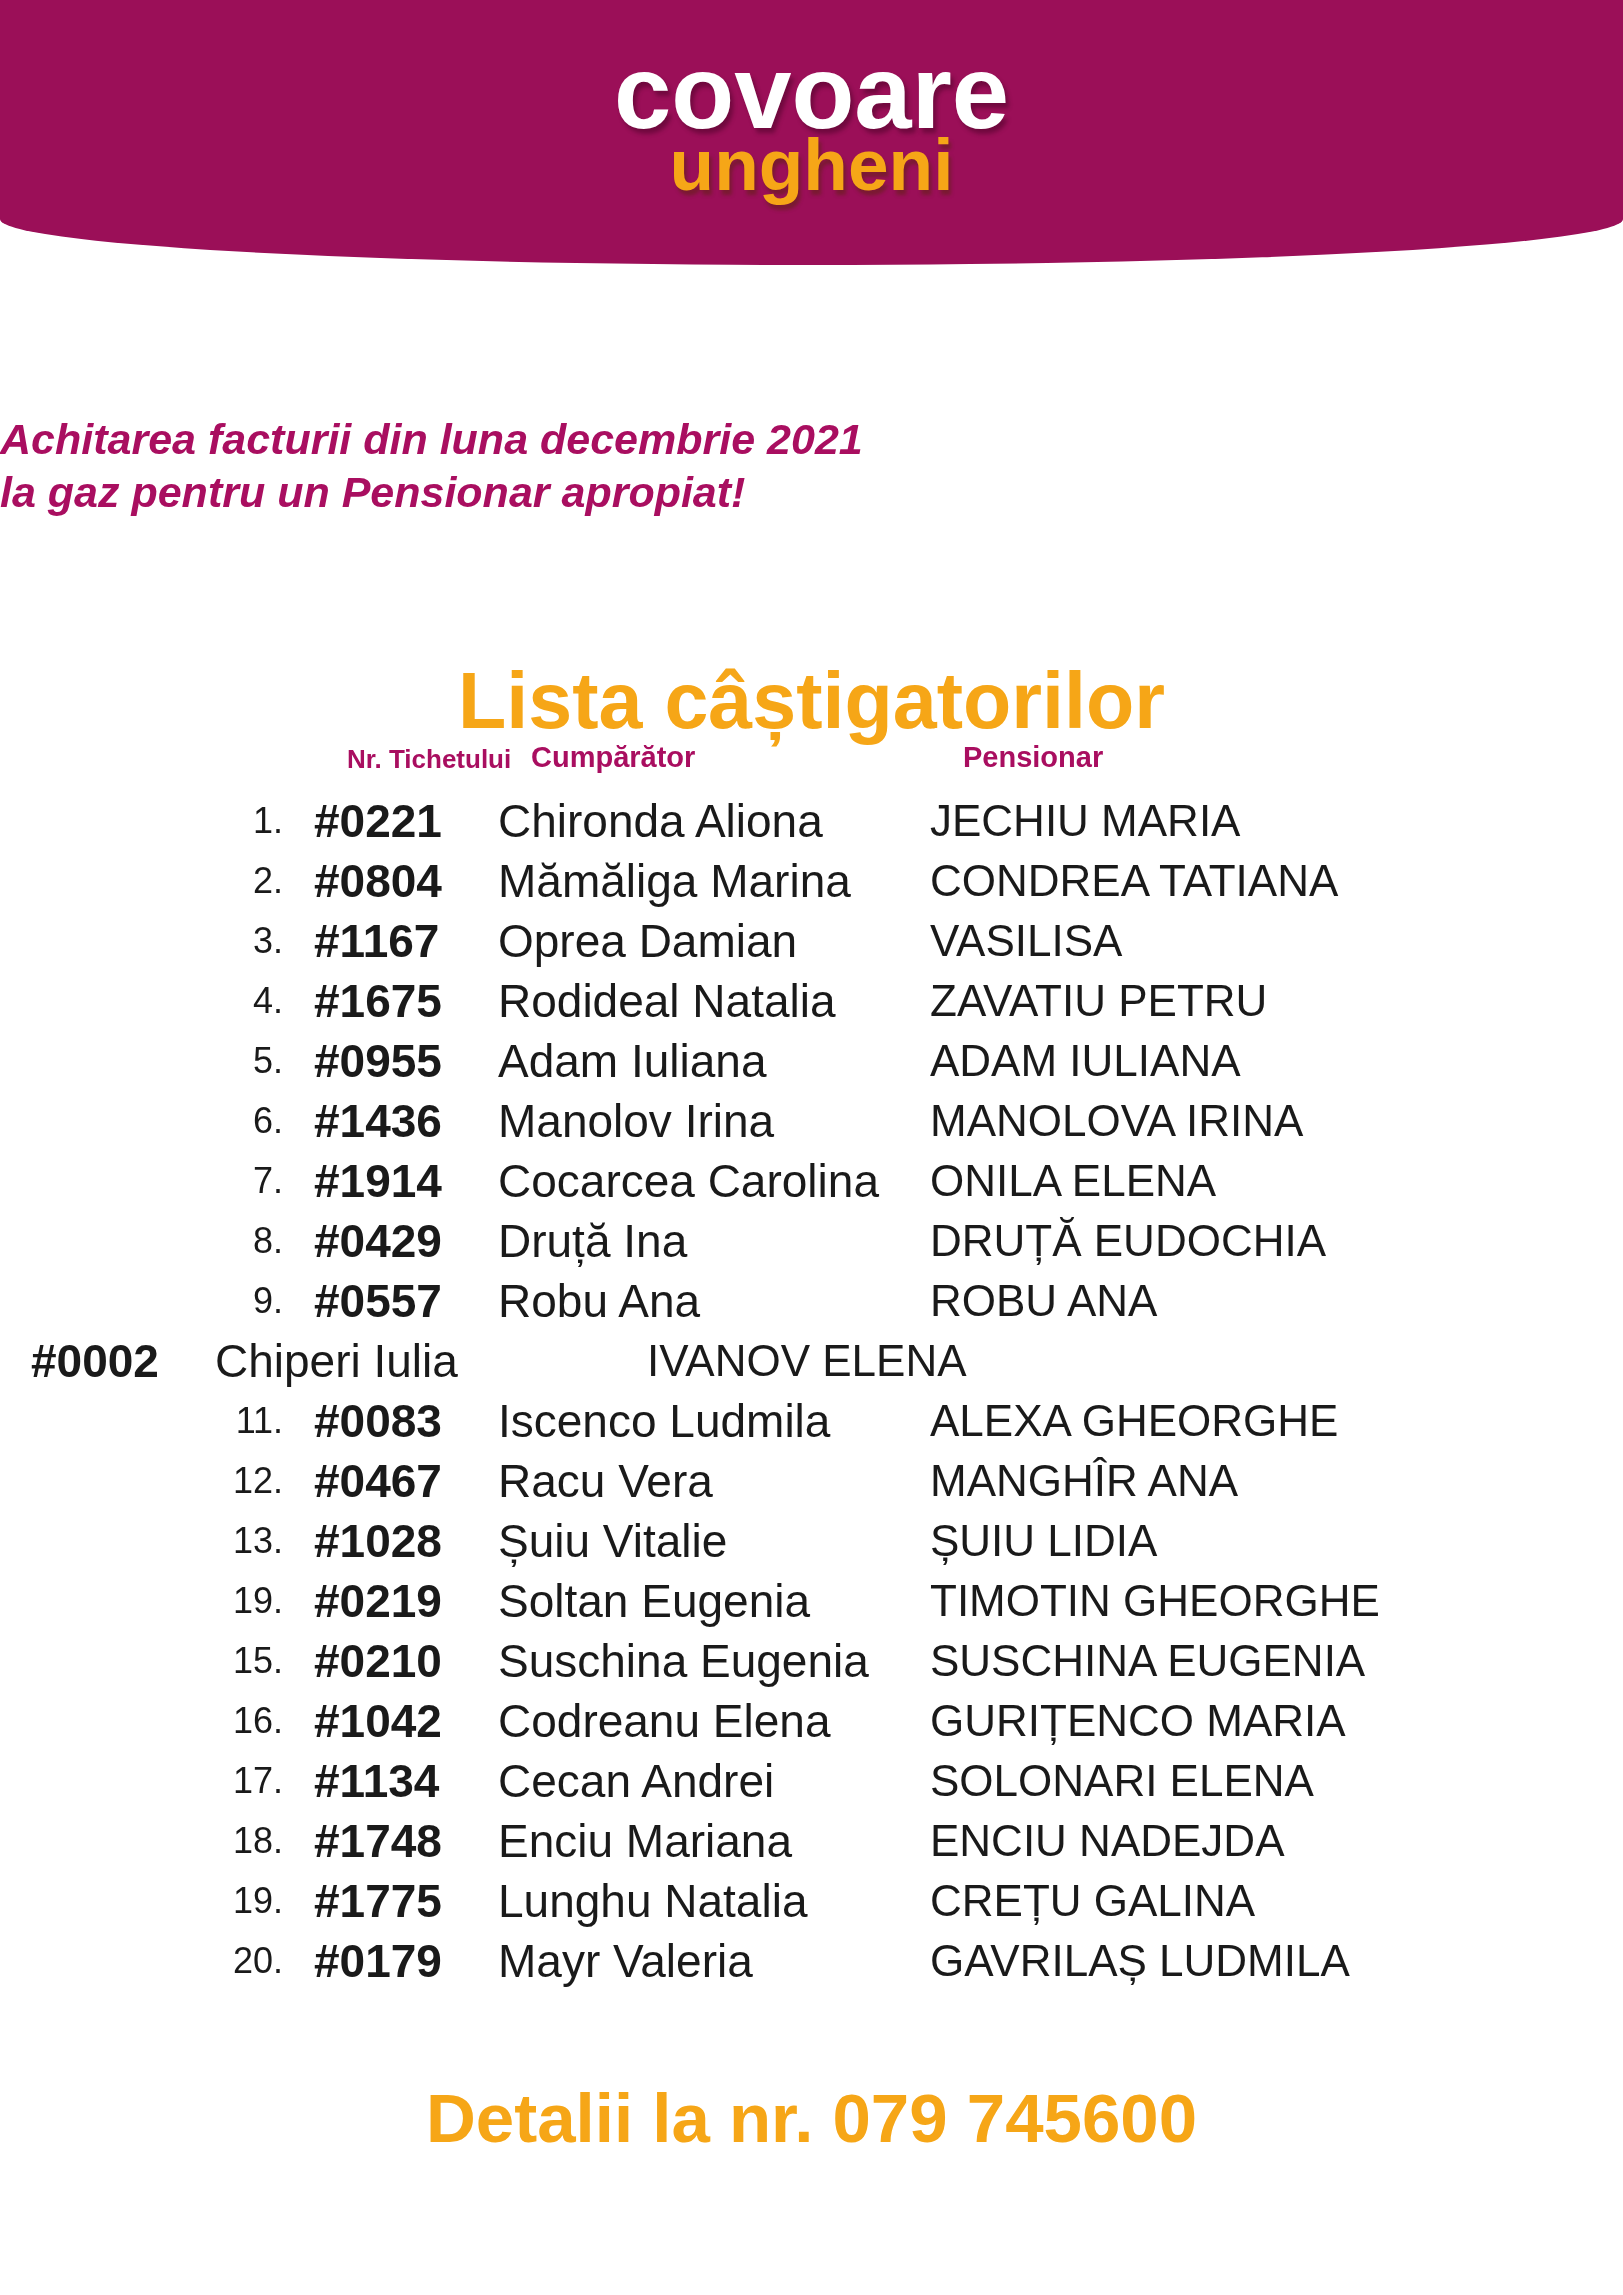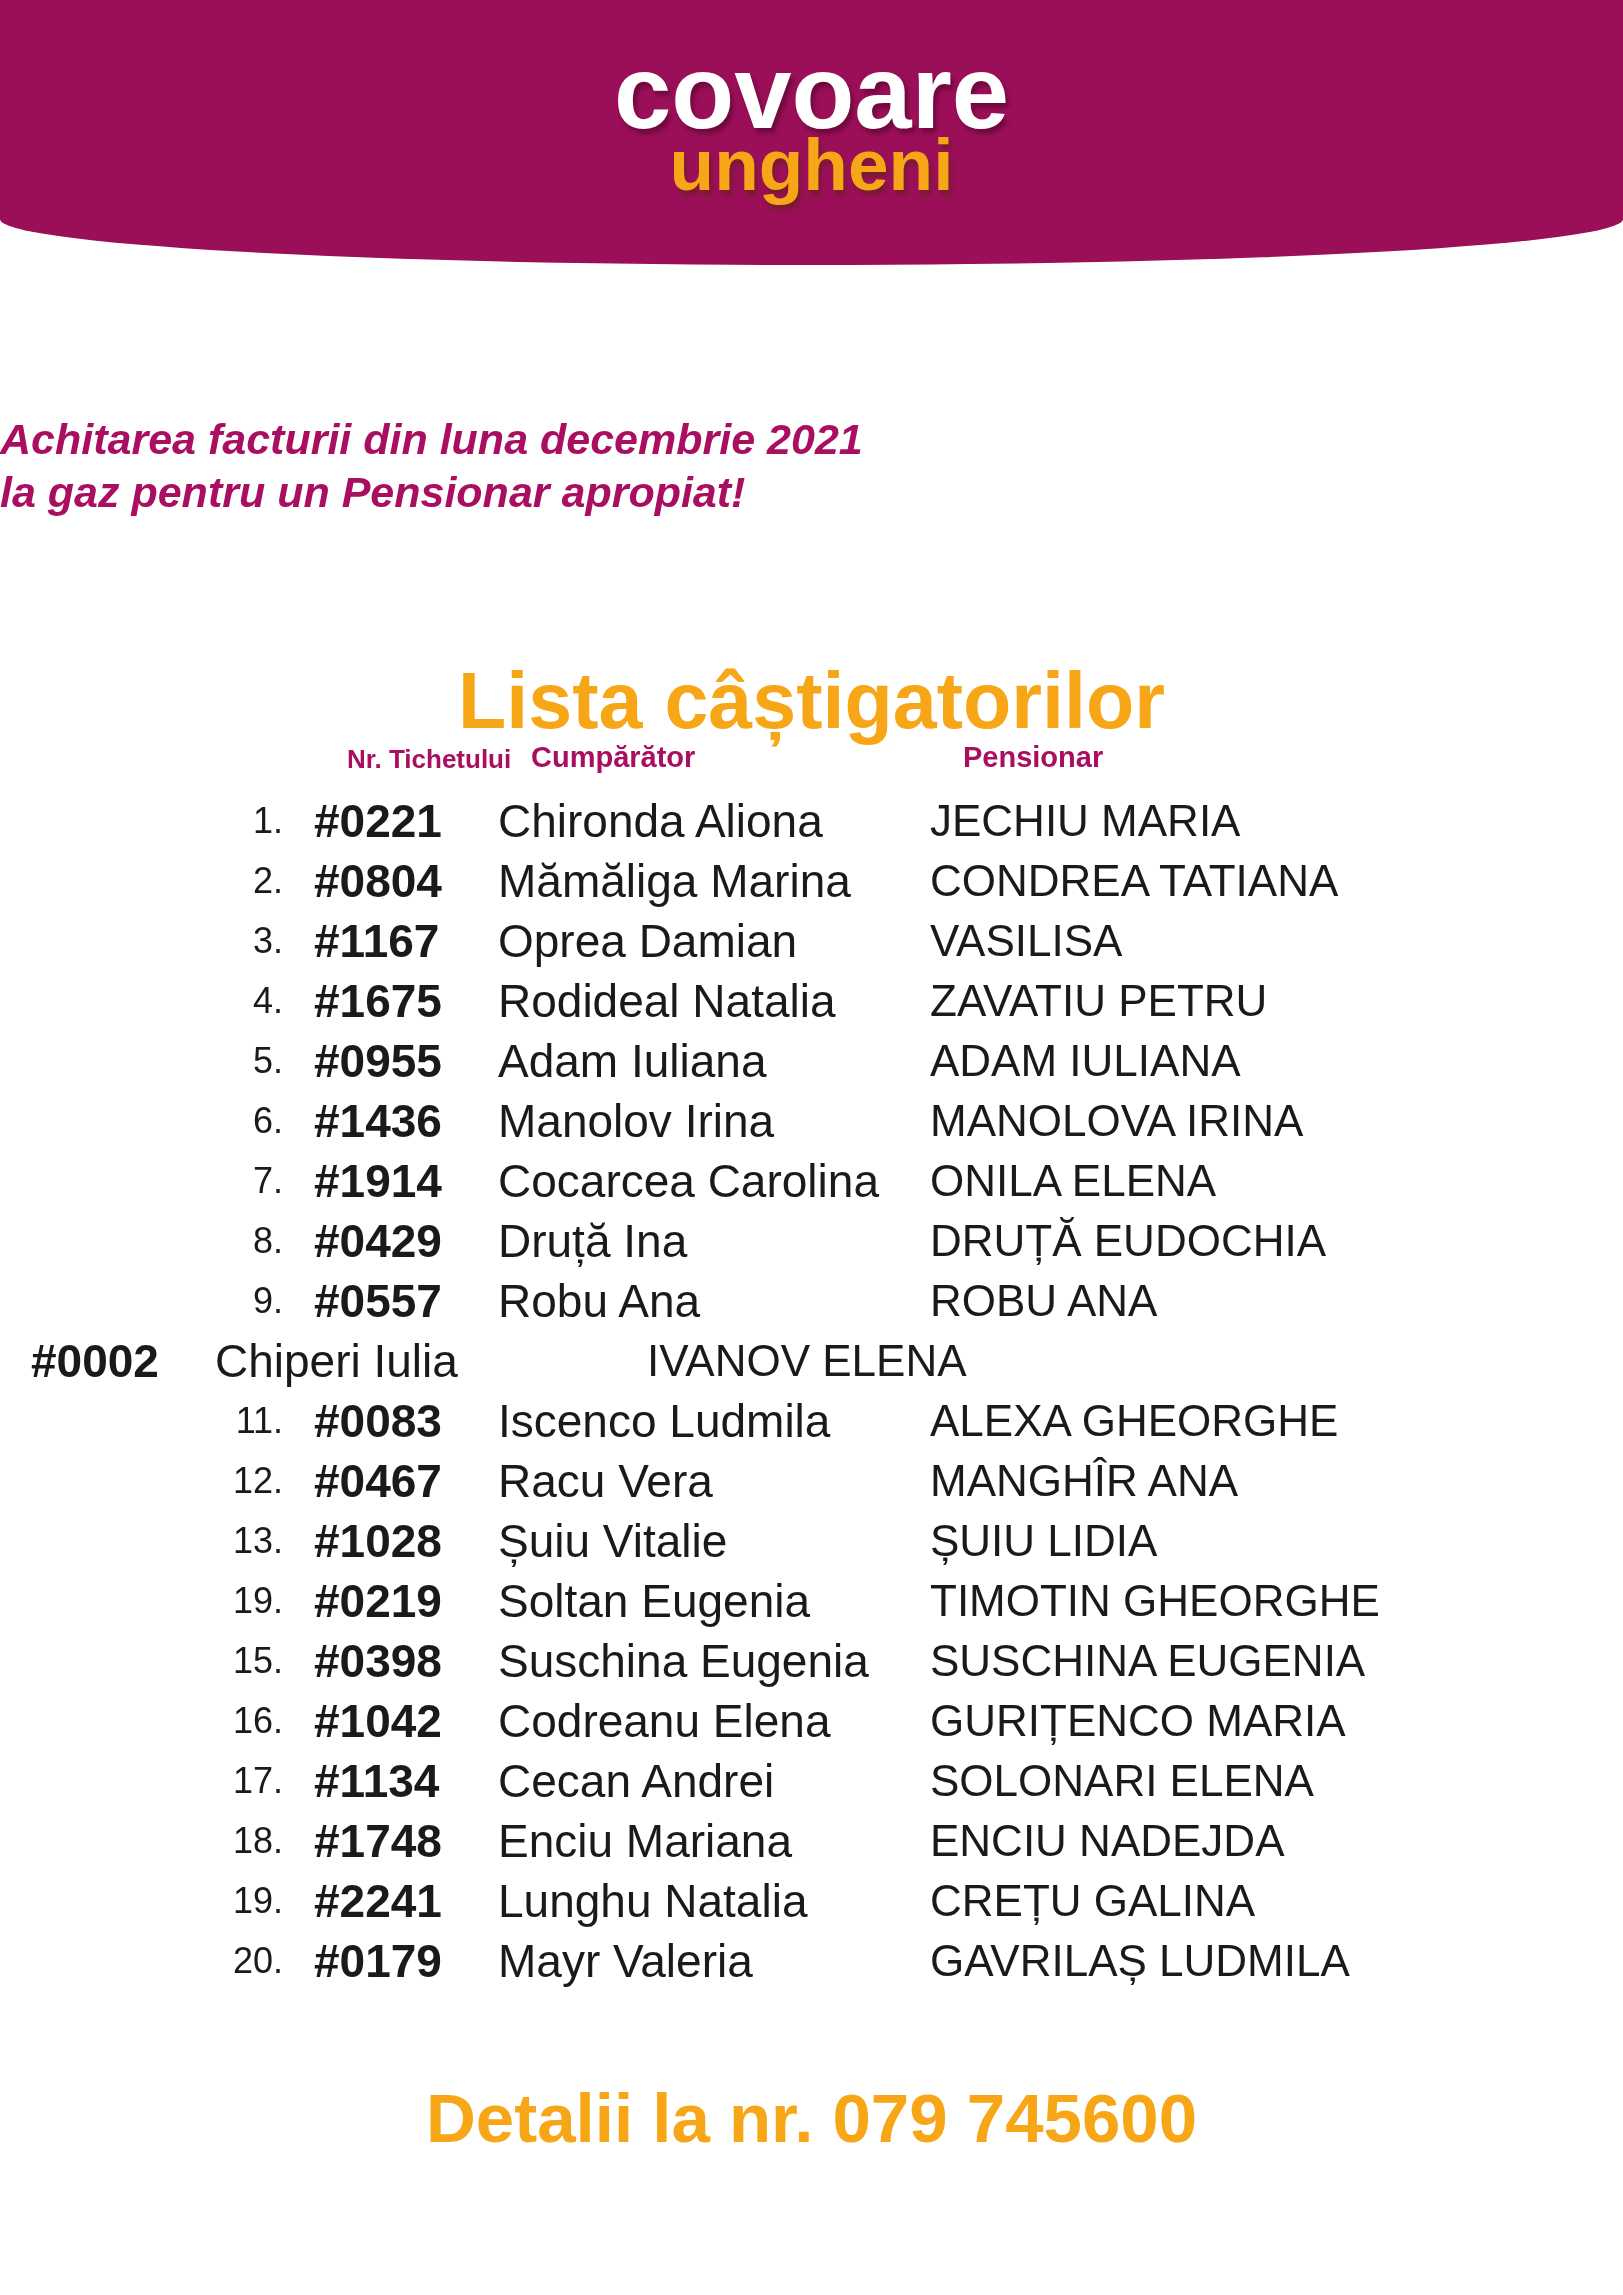--- a/index.html
+++ b/index.html
@@ -217,21 +217,21 @@
     <div class="c col-pens">ȘUIU LIDIA</div>
   </div>
         <div class="trow row">
     <div class="c col-num">19.</div>
     <div class="c col-ticket">#0219</div>
     <div class="c col-buyer">Soltan Eugenia</div>
     <div class="c col-pens">TIMOTIN GHEORGHE</div>
   </div>
         <div class="trow row">
     <div class="c col-num">15.</div>
-    <div class="c col-ticket">#0398</div>
+    <div class="c col-ticket">#0210</div>
     <div class="c col-buyer">Suschina Eugenia</div>
     <div class="c col-pens">SUSCHINA EUGENIA</div>
   </div>
         <div class="trow row">
     <div class="c col-num">16.</div>
     <div class="c col-ticket">#1042</div>
     <div class="c col-buyer">Codreanu Elena</div>
     <div class="c col-pens">GURIȚENCO MARIA</div>
   </div>
         <div class="trow row">
@@ -241,21 +241,21 @@
     <div class="c col-pens">SOLONARI ELENA</div>
   </div>
         <div class="trow row">
     <div class="c col-num">18.</div>
     <div class="c col-ticket">#1748</div>
     <div class="c col-buyer">Enciu Mariana</div>
     <div class="c col-pens">ENCIU NADEJDA</div>
   </div>
         <div class="trow row">
     <div class="c col-num">19.</div>
-    <div class="c col-ticket">#2241</div>
+    <div class="c col-ticket">#1775</div>
     <div class="c col-buyer">Lunghu Natalia</div>
     <div class="c col-pens">CREȚU GALINA</div>
   </div>
         <div class="trow row">
     <div class="c col-num">20.</div>
     <div class="c col-ticket">#0179</div>
     <div class="c col-buyer">Mayr Valeria</div>
     <div class="c col-pens">GAVRILAȘ LUDMILA</div>
   </div>
       </div>

